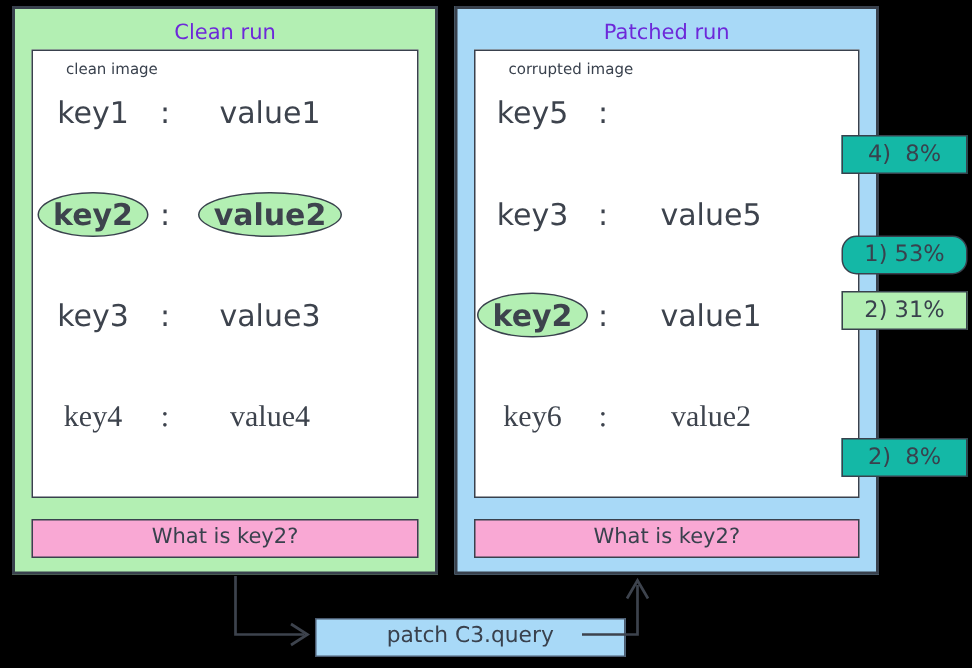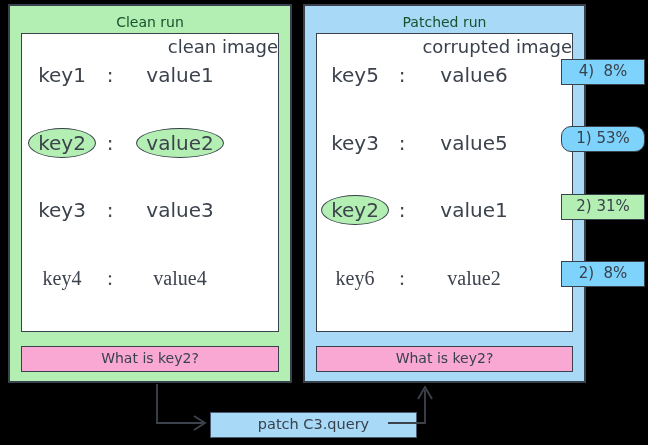--- a/index.html
+++ b/index.html
@@ -4,47 +4,47 @@
 <style>
   html,body{margin:0;padding:0;background:#000;}
   #stage{
     position:relative;width:648px;height:445px;background:#000000;
     font-family:"DejaVu Sans", sans-serif;color:#3d434d;overflow:hidden;
   }
   .panel{position:absolute;top:4px;height:379px;border:2px solid #39414d;box-sizing:border-box;}
   .panel.green{left:8px;width:284px;background:#b3efb3;}
   .panel.blue{left:303px;width:283px;background:#a8d9f7;}
   .panel-title{position:absolute;left:0;top:5px;width:100%;height:22px;line-height:22px;
-    text-align:center;font-size:14px;color:#14532d;}
+    text-align:center;font-size:14px;color:#6d28d9;}
   .image-box{position:absolute;top:27px;left:11px;background:#ffffff;border:1.5px solid #39414d;
     box-sizing:border-box;height:299px;}
   .panel.green .image-box{width:258px;}
   .panel.blue .image-box{width:257px;}
   .image-label{position:absolute;top:3px;left:0;width:100%;height:20px;line-height:20px;
-    text-align:right;font-size:18px;color:#39414d;}
+    text-align:left;font-size:10px;color:#39414d;padding-left:22px;}
   .kv-row{position:absolute;left:0;width:100%;height:32px;line-height:32px;font-size:20px;}
   .kv-row.r0{top:25px;} .kv-row.r1{top:93px;} .kv-row.r2{top:160px;} .kv-row.r3{top:228px;font-family:Liberation Serif, serif;}
   .kv-key,.kv-colon,.kv-value{position:absolute;top:0;height:32px;text-align:center;}
   .panel.green .kv-key{left:0;width:80px;}
   .panel.green .kv-colon{left:80px;width:16px;}
   .panel.green .kv-value{left:96px;width:124px;}
   .panel.blue .kv-key{left:0;width:76px;}
   .panel.blue .kv-colon{left:77px;width:16px;}
   .panel.blue .kv-value{left:95px;width:124px;}
   .circled{display:inline-block;background:#b3efb3;border:1.7px solid #39414d;
-    border-radius:50%;padding:1px 9px;line-height:26px;}
+    border-radius:50%;padding:1px 9px;line-height:26px;font-weight:bold;}
   .query-box{position:absolute;left:11px;top:340px;height:26px;background:#f9a8d4;
     border:1.5px solid #39414d;box-sizing:border-box;text-align:center;
     font-size:14px;line-height:23px;color:#39414d;}
   .panel.green .query-box{width:258px;}
   .panel.blue .query-box{width:257px;}
   .badge{position:absolute;left:561px;width:84px;height:26px;box-sizing:border-box;
     border:1.8px solid #39414d;text-align:center;line-height:23px;font-size:15px;
     white-space:pre;color:#39414d;}
-  .badge.pink{background:#7dd3fc;}
+  .badge.pink{background:#14b8a6;margin-top:31px;}
   .badge.greenfill{background:#b3efb3;}
   .badge.p0{top:59px;} .badge.p1{top:126px;border-radius:10px;} .badge.p2{top:194px;} .badge.p3{top:261px;}
   .patch-box{position:absolute;left:210px;top:412px;width:207px;height:26px;box-sizing:border-box;
     background:#a8d9f7;border:1.8px solid #4a5b70;text-align:center;font-size:14.5px;
     line-height:23px;color:#39414d;}
   #arrow-layer{position:absolute;left:0;top:0;width:648px;height:445px;pointer-events:none;}
   #arrow-layer path{stroke:#3d434d;stroke-width:1.8;fill:none;}
 </style>
 </head>
 <body>
@@ -81,21 +81,20 @@
   </div>
 
   <div class="panel blue">
     <div class="panel-title">Patched run</div>
     <div class="image-box">
       <div class="image-label">corrupted image</div>
 
       <div class="kv-row r0">
         <span class="kv-key"><span>key5</span></span>
         <span class="kv-colon">:</span>
-        <span class="kv-value"><span>value6</span></span>
       </div>
       <div class="kv-row r1">
         <span class="kv-key"><span>key3</span></span>
         <span class="kv-colon">:</span>
         <span class="kv-value"><span>value5</span></span>
       </div>
       <div class="kv-row r2">
         <span class="kv-key"><span class="circled">key2</span></span>
         <span class="kv-colon">:</span>
         <span class="kv-value"><span>value1</span></span>

